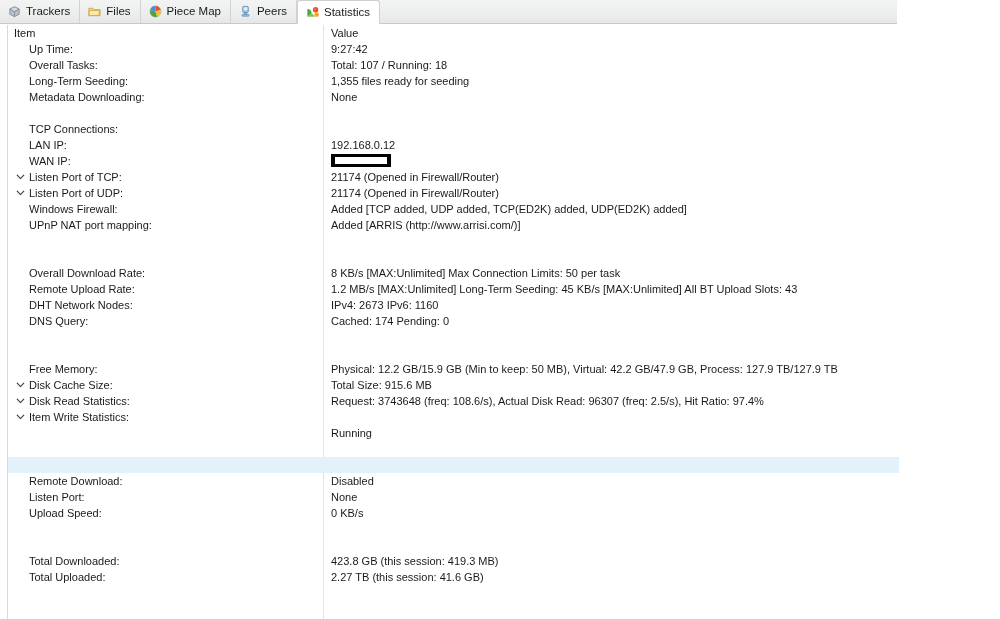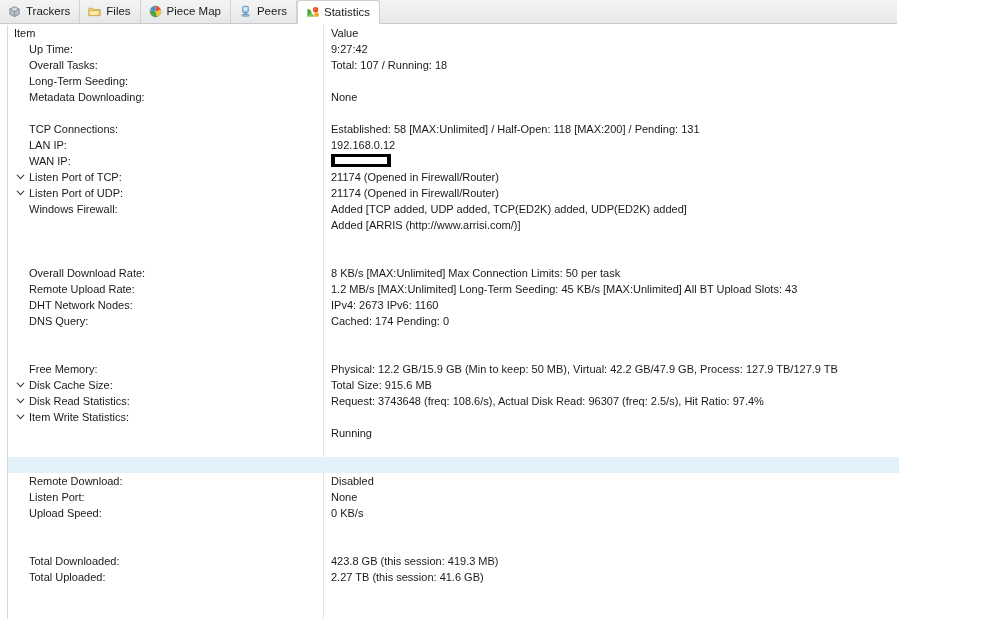--- a/index.html
+++ b/index.html
@@ -211,29 +211,29 @@
         <div class="row">
           <div class="cell-item indent">Up Time:</div>
           <div class="cell-value">9:27:42</div>
         </div>
         <div class="row">
           <div class="cell-item indent">Overall Tasks:</div>
           <div class="cell-value">Total: 107 / Running: 18</div>
         </div>
         <div class="row">
           <div class="cell-item indent">Long-Term Seeding:</div>
+          <div class="cell-value">1,355 files ready for seeding</div>
         </div>
         <div class="row">
           <div class="cell-item indent">Metadata Downloading:</div>
           <div class="cell-value">None</div>
         </div>
         <div class="row spacer"></div>
         <div class="row">
           <div class="cell-item indent">TCP Connections:</div>
-          <div class="cell-value">Established: 58 [MAX:Unlimited] / Half-Open: 118 [MAX:200] / Pending: 131</div>
         </div>
         <div class="row">
           <div class="cell-item indent">LAN IP:</div>
           <div class="cell-value">192.168.0.12</div>
         </div>
         <div class="row">
           <div class="cell-item indent">WAN IP:</div>
           <div class="cell-value"><span class="redact"><i></i></span></div>
         </div>
         <div class="row">
@@ -248,20 +248,21 @@
             <path d="M1.2 6.2 L4.5 9.6 L7.8 6.2" fill="none" stroke="#3a3a3a" stroke-width="1.1" stroke-linecap="round" stroke-linejoin="round"></path>
           </svg>
           <div class="cell-item indent">Listen Port of UDP:</div>
           <div class="cell-value">21174 (Opened in Firewall/Router)</div>
         </div>
         <div class="row">
           <div class="cell-item indent">Windows Firewall:</div>
           <div class="cell-value">Added [TCP added, UDP added, TCP(ED2K) added, UDP(ED2K) added]</div>
         </div>
         <div class="row">
+          <div class="cell-item indent">UPnP NAT port mapping:</div>
           <div class="cell-value">Added [ARRIS (http://www.arrisi.com/)]</div>
         </div>
         <div class="row spacer"></div>
         <div class="row spacer"></div>
         <div class="row">
           <div class="cell-item indent">Overall Download Rate:</div>
           <div class="cell-value">8 KB/s [MAX:Unlimited]    Max Connection Limits: 50 per task</div>
         </div>
         <div class="row">
           <div class="cell-item indent">Remote Upload Rate:</div>

